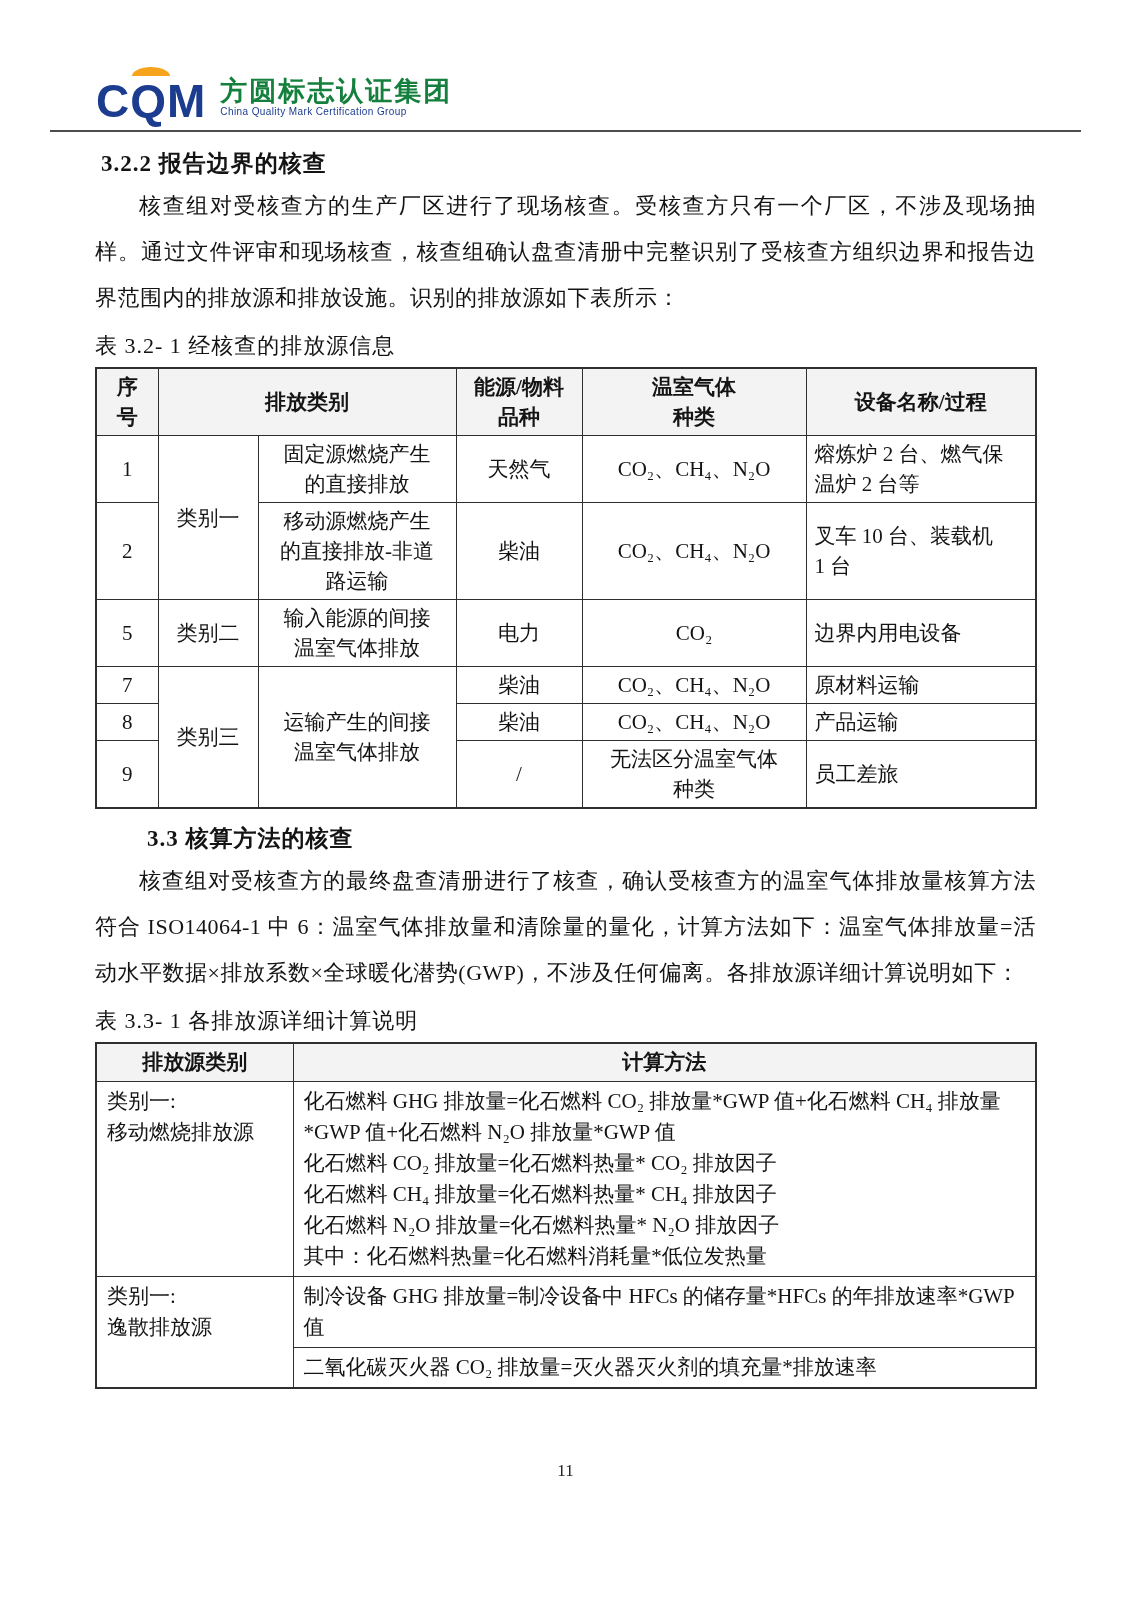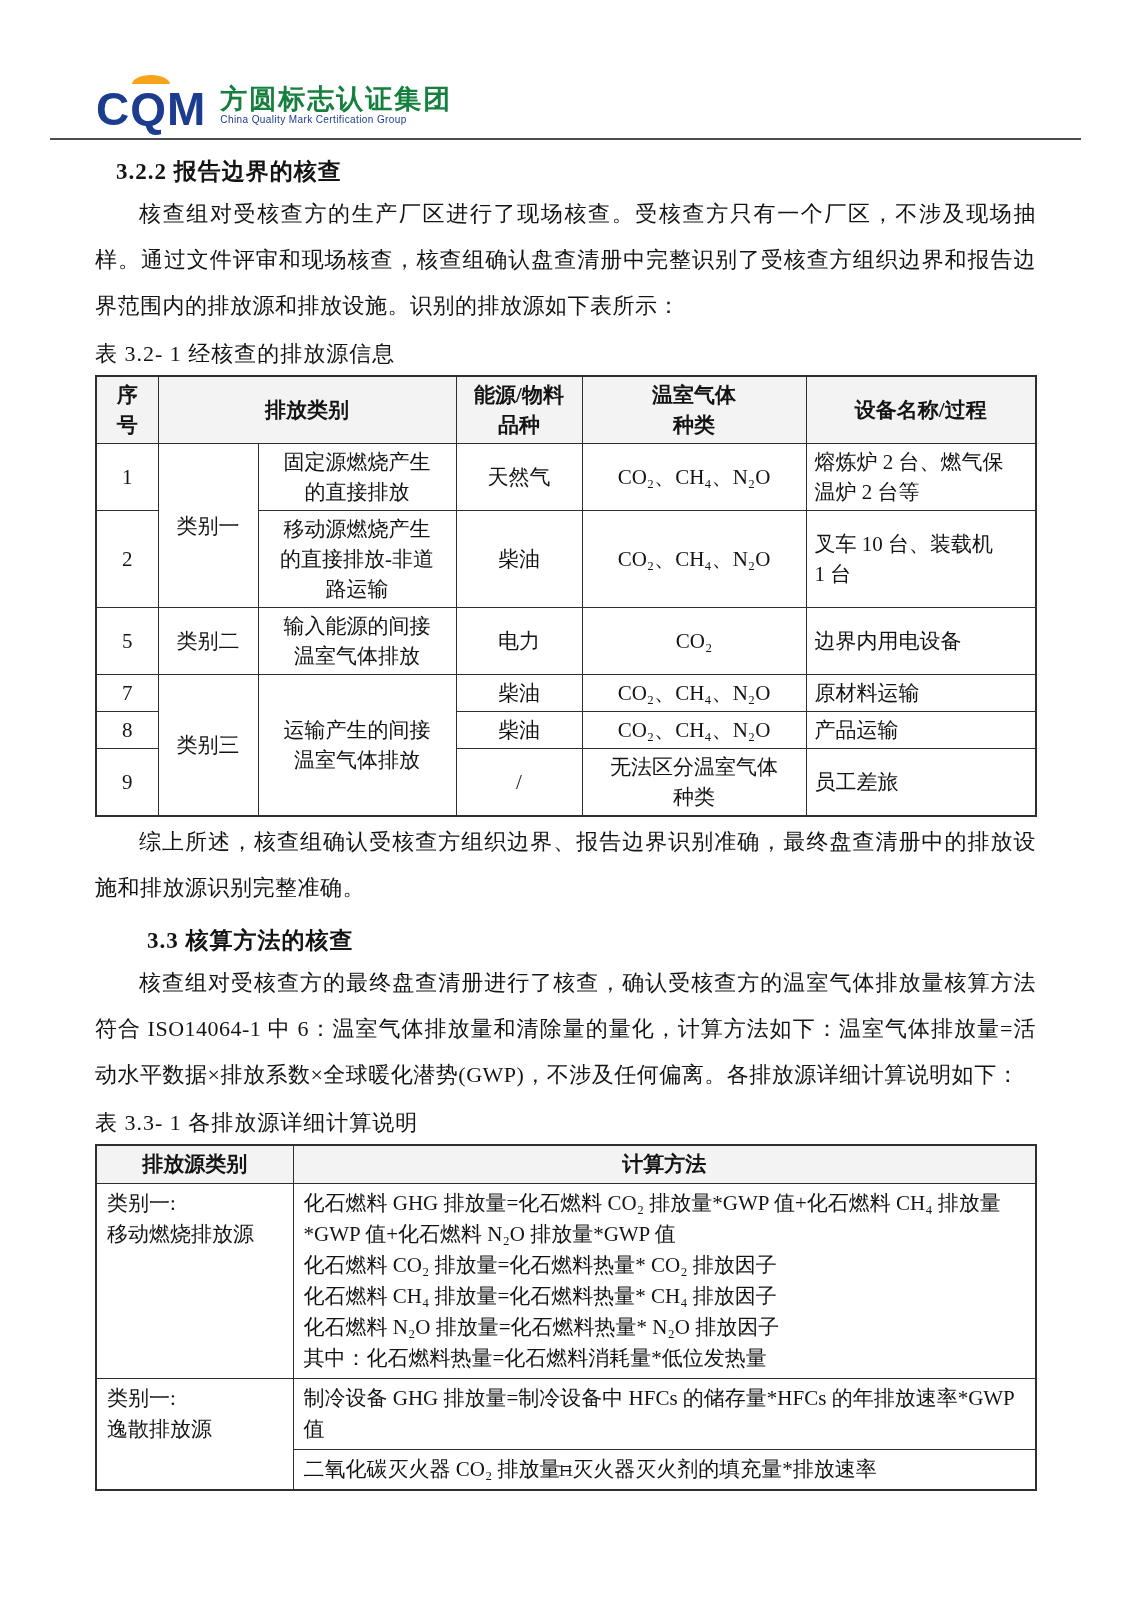--- a/index.html
+++ b/index.html
@@ -4,21 +4,21 @@
 <style>
   * { margin:0; padding:0; box-sizing:border-box; }
   html,body { background:#e8e8e8; }
   .page {
     width:1131px; height:1600px; background:#ffffff; margin:0 auto;
     position:relative; overflow:hidden;
     font-family:"Liberation Serif","DejaVu Serif",serif; color:#141414;
   }
   
   .header {
-    margin:8px 50px; padding:68px 0 6px 0;
+    margin:0 50px; padding:68px 0 6px 0;
     display:flex; justify-content:space-between; align-items:flex-end;
     border-bottom:2px solid #4d4d4d;
   }
   .logo { display:flex; align-items:center; gap:14px; margin-left:46px; }
   .logo-mark {
     position:relative; font-family:"Liberation Sans","DejaVu Sans",sans-serif;
     font-weight:bold; font-size:46px; line-height:1; color:#1b3c8f; letter-spacing:1px;
     padding-top:10px;
   }
   .logo-arc {
@@ -29,21 +29,21 @@
     font-size:27px; font-weight:bold; color:#15803d; line-height:1.15;
     font-family:"DejaVu Sans","Liberation Sans",sans-serif; letter-spacing:2px;
   }
   .logo-en {
     font-size:10px; color:#1b3c8f; letter-spacing:0.4px;
     font-family:"Liberation Sans","DejaVu Sans",sans-serif; font-weight:normal;
   }
   .doc-title { font-size:21px; color:#1a1a1a; padding-bottom:2px; letter-spacing:1px; }
   
   .content { margin:0 95px; }
-  .heading-1 { font-size:23px; font-weight:bold; margin:16px 0 4px 21px; letter-spacing:1px; }
+  .heading-1 { font-size:23px; font-weight:bold; margin:16px 0 4px 6px; letter-spacing:1px; }
   .heading-2 { font-size:23px; font-weight:bold; margin:14px 0 4px 52px; letter-spacing:1px; }
   .para {
     font-size:22px; line-height:46px; text-align:justify; text-indent:2em;
     margin:2px 0; white-space:pre-line; letter-spacing:0.5px;
   }
   .table-title { font-size:22px; font-weight:normal; text-align:left; margin:10px 0 6px 0; letter-spacing:1px; }
   
   table { border-collapse:collapse; table-layout:fixed; width:940px; border:2px solid #2f2f2f; }
   th,td {
     border:1.5px solid #2f2f2f; font-size:21px; text-align:center; vertical-align:middle;
@@ -162,21 +162,20 @@
       <tr class="r9">
         <td>9</td>
         <td>/</td>
         <td>无法区分温室气体
 种类</td>
         <td style="text-align:left">员工差旅</td>
       </tr>
     </tbody>
       </table>
 
-    <p class="para">综上所述，核查组确认受核查方组织边界、报告边界识别准确，最终盘查清册中的排放设施和排放源识别完整准确。</p>
 
     <div class="heading-2">3.3 核算方法的核查</div>
 
     <p class="para">核查组对受核查方的最终盘查清册进行了核查，确认受核查方的温室气体排放量核算方法符合 ISO14064-1 中 6：温室气体排放量和清除量的量化，计算方法如下：温室气体排放量=活动水平数据×排放系数×全球暖化潜势(GWP)，不涉及任何偏离。各排放源详细计算说明如下：</p>
 
     <div class="table-title">表 3.3- 1 各排放源详细计算说明</div>
 
     <table class="t2">
       <colgroup>
         <col style="width:197px">

